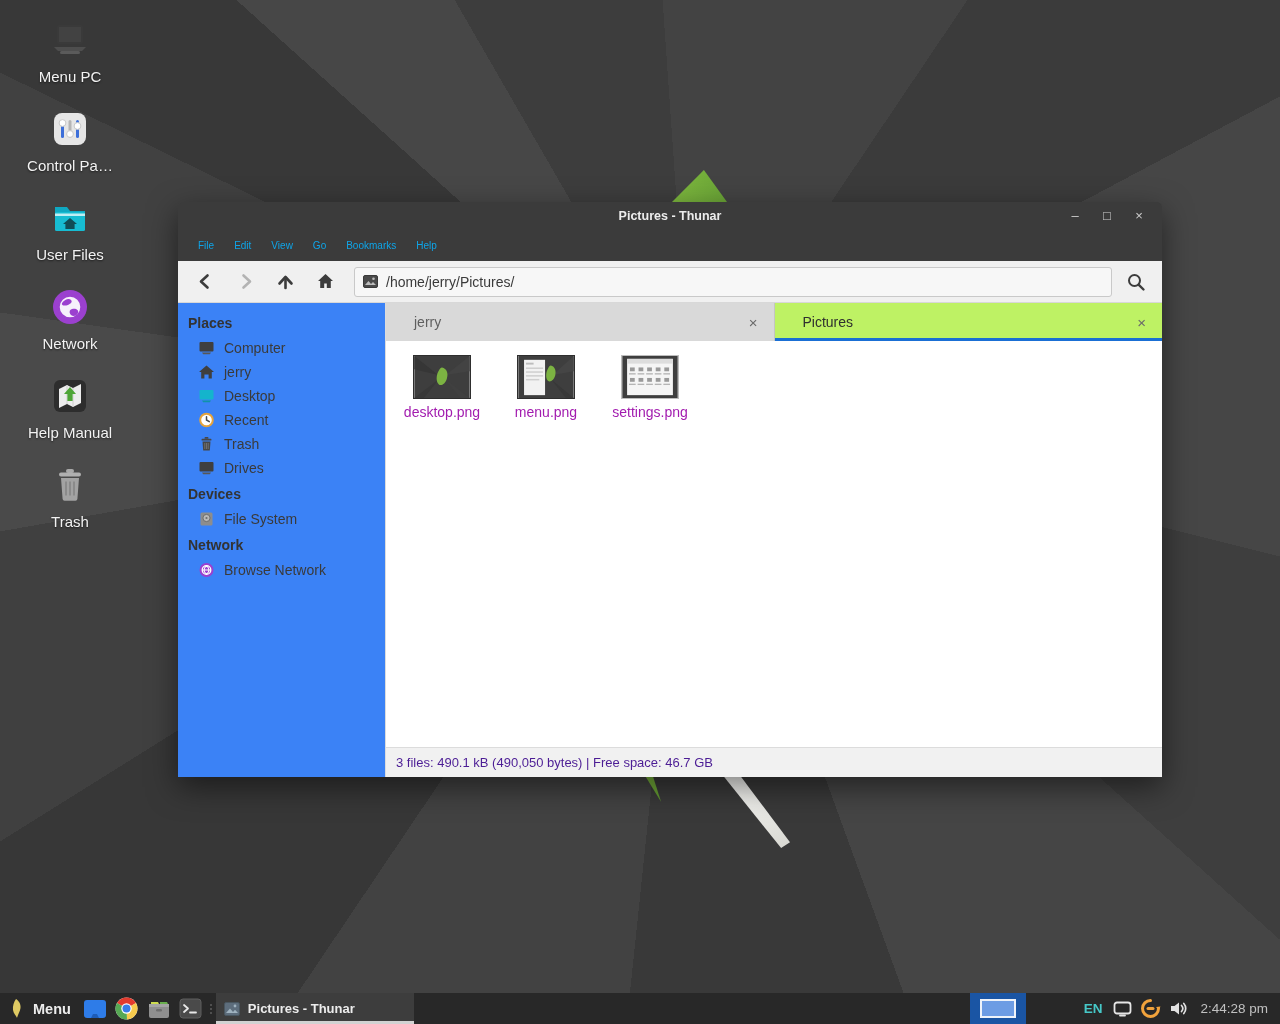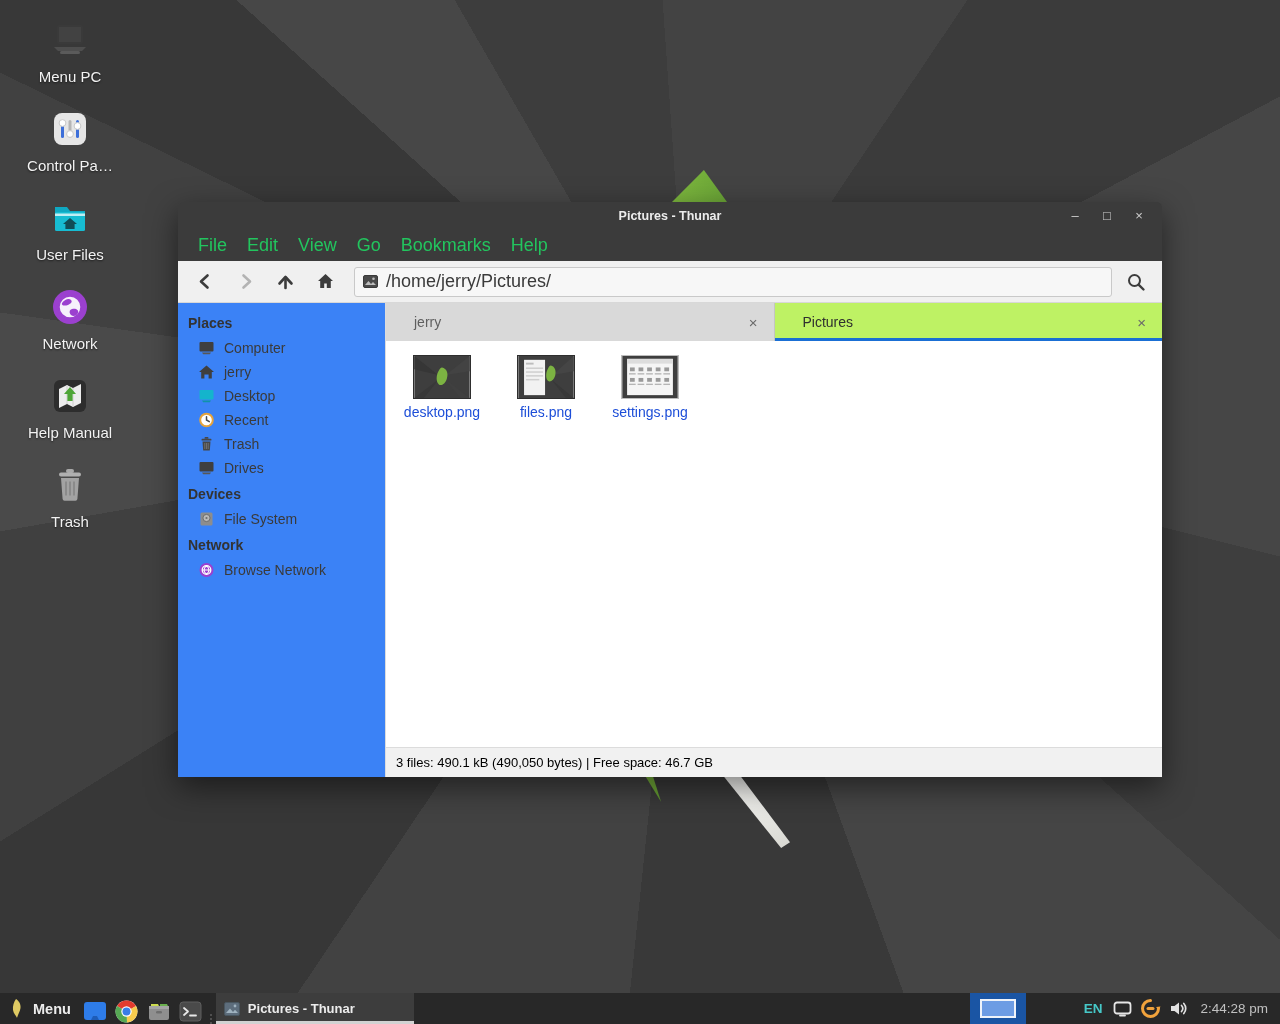--- a/index.html
+++ b/index.html
@@ -43,30 +43,30 @@
   .titlebar { height:27px; background:#3b3b3b; border-radius:5px 5px 0 0;
     display:flex; align-items:center; position:relative; flex:0 0 auto; }
   .title { position:absolute; left:0; right:0; text-align:center;
     color:#ececec; font-size:12.5px; font-weight:bold; }
   .win-btns { margin-left:auto; display:flex; align-items:center; gap:14px;
     padding-right:14px; z-index:2; }
   .win-btn { width:18px; height:18px; display:flex; align-items:center;
     justify-content:center; color:#cfcfcf; font-size:13px; cursor:pointer; }
   .menubar { height:32px; background:#3b3b3b; display:flex; align-items:center;
     padding-left:10px; flex:0 0 auto; }
-  .menubar .mitem { color:#22c55e; font-size:18px; padding:6px 10px; cursor:pointer; }
+  .menubar .mitem { color:#0ea5e9; font-size:10px; padding:6px 10px; cursor:pointer; }
   .toolbar { height:42px; background:#f0f0f0; border-bottom:1px solid #d8d8d8;
     display:flex; align-items:center; padding:0 8px; gap:2px; flex:0 0 auto; }
   .navbtn { width:38px; height:32px; display:flex; align-items:center;
     justify-content:center; border-radius:3px; cursor:pointer; }
   .pathwrap { flex:1; height:30px; margin:0 4px 0 8px; background:#f7f7f7;
     border:1px solid #c9c9c9; border-radius:3px; display:flex; align-items:center;
     padding:0 8px; gap:8px; }
   .pathwrap input { border:none; outline:none; background:transparent; flex:1;
-    font-size:18px; color:#3a3a3a; font-family:"Liberation Sans",sans-serif; }
+    font-size:14px; color:#3a3a3a; font-family:"Liberation Sans",sans-serif; }
   .searchbtn { width:36px; height:32px; display:flex; align-items:center;
     justify-content:center; cursor:pointer; }
 
   .win-main { flex:1; display:flex; min-height:0; background:#fff; }
   .sidebar { width:208px; background:#3b82f6; border-right:1px solid #dcdcdc;
     padding-top:6px; overflow:hidden; }
   .side-header { font-size:14px; font-weight:bold; color:#333;
     padding:6px 10px 5px 10px; }
   .side-item { display:flex; align-items:flex-end; gap:9px; padding:4px 6px 4px 20px;
     font-size:14px; color:#3a3a3a; cursor:pointer; }
@@ -82,29 +82,29 @@
   .tab.active::after { content:""; position:absolute; left:0; right:0; bottom:0;
     height:3px; background:#1a6fd4; }
   .tab .close { color:#6a6a6a; font-size:15px; padding:2px 4px; cursor:pointer; }
 
   .filegrid { flex:1; background:#fff; padding:14px 4px; display:flex;
     align-items:flex-start; }
   .file { width:104px; display:flex; flex-direction:column; align-items:center;
     gap:5px; cursor:pointer; }
   .thumb { width:58px; height:44px; border:1px solid #2e2e2e; }
   .thumb.light { border-color:#bdbdbd; }
-  .fname { font-size:14px; color:#1d4ed8; }
+  .fname { font-size:14px; color:#a21caf; }
 
   .statusbar { height:30px; background:#f1f1f1; border-top:1px solid #dcdcdc;
     display:flex; align-items:center; padding-left:10px; font-size:13px;
-    color:#000000; flex:0 0 auto;text-align:center; }
+    color:#4c1d95; flex:0 0 auto;text-align:center; }
 
   
   .taskbar { position:absolute; left:0; bottom:0; width:1280px; height:31px;
-    background:#282828; display:flex; align-items:flex-end; }
+    background:#282828; display:flex; align-items:center; }
   .menu-launcher { display:flex; align-items:center; gap:8px; padding:0 8px 0 8px;
     height:100%; cursor:pointer; }
   .menu-launcher .mlabel { color:#ededed; font-size:14.5px; font-weight:bold; }
   .tb-icon { width:26px; height:26px; margin:0 3px; display:flex;
     align-items:center; justify-content:center; cursor:pointer; }
   .tb-sep { display:flex; flex-direction:column; gap:2px; margin:0 4px 0 3px; }
   .tb-sep i { width:2px; height:2px; border-radius:50%; background:#5d5d5d; }
   .task-btn { width:198px; height:31px; background:#3d3d3d; display:flex;
     align-items:center; gap:8px; padding:0 8px; cursor:pointer; position:relative; }
   .task-btn::after { content:""; position:absolute; left:0; right:0; bottom:0;
@@ -363,21 +363,21 @@
             <path d="M58 0 L36 20 L58 16 Z" fill="#454545"></path>
             <path d="M58 44 L34 24 L50 44 Z" fill="#383838"></path>
             <path d="M34 10 c4.5 1 6 6 4.5 11 c-1.4 4.5-5.2 7-7.5 5 c-2.4-2.4-2.2-8-0.5-11.5 c0.9-1.8 2-4.8 3.5-4.5 Z" fill="#7cb342"></path>
             <rect x="6" y="4" width="22" height="37" fill="#f2f2f2"></rect>
             <rect x="8" y="7" width="8" height="2" fill="#bdbdbd"></rect>
             <rect x="8" y="12" width="18" height="1.6" fill="#cfcfcf"></rect>
             <rect x="8" y="16" width="18" height="1.6" fill="#cfcfcf"></rect>
             <rect x="8" y="20" width="18" height="1.6" fill="#cfcfcf"></rect>
             <rect x="8" y="24" width="14" height="1.6" fill="#cfcfcf"></rect>
           </svg>
-          <span class="fname">files.png</span>
+          <span class="fname">menu.png</span>
         </div>
 
         <div class="file">
           <svg class="thumb light" viewBox="0 0 58 44">
             <rect width="58" height="44" fill="#3e3e3e"></rect>
             <rect x="5" y="3" width="48" height="38" fill="#f5f5f5"></rect>
             <rect x="5" y="3" width="48" height="5" fill="#dddddd"></rect>
             <rect x="8" y="12" width="5" height="4" fill="#9a9a9a"></rect>
               <rect x="17" y="12" width="5" height="4" fill="#9a9a9a"></rect>
               <rect x="26" y="12" width="5" height="4" fill="#9a9a9a"></rect>

